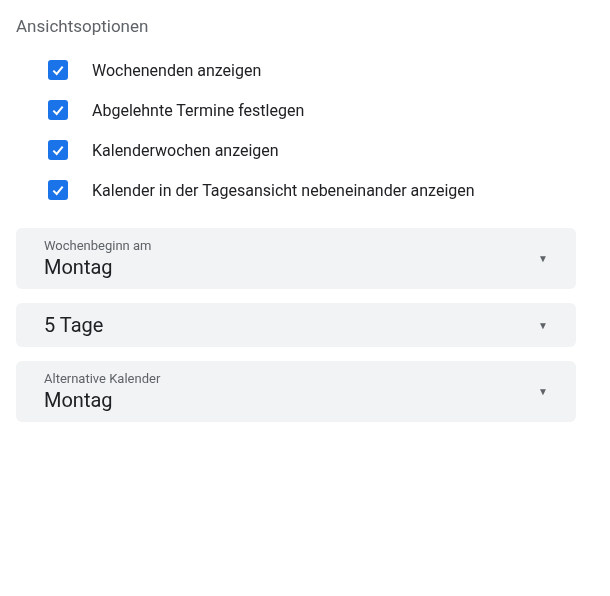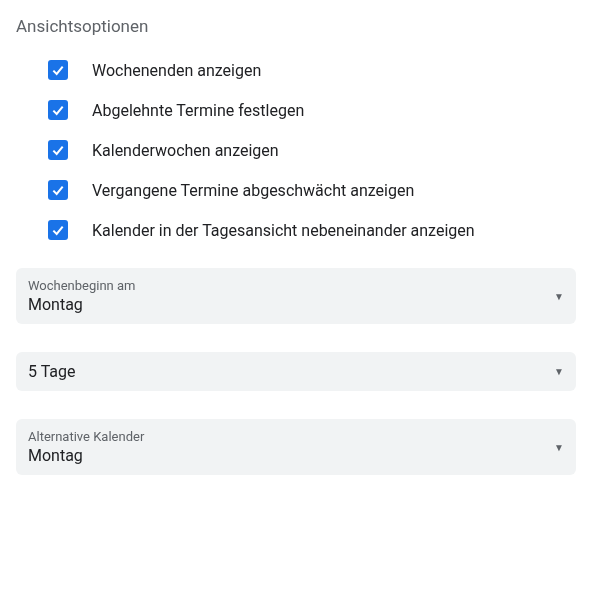--- a/index.html
+++ b/index.html
@@ -45,40 +45,39 @@
     .checkbox-label {
       font-size: 16px;
       color: #202124;
     }
     .dropdowns {
       margin-top: 28px;
     }
     .dropdown {
       background: #f1f3f4;
       border-radius: 6px;
-      padding: 10px 12px;
+      padding: 10px 28px;
       margin-bottom: 14px;
       display: flex;
       align-items: center;
       justify-content: space-between;
       cursor: pointer;
       width: 560px;
-      margin-top: 28px;
     }
     .dropdown-text {
       display: flex;
       flex-direction: column;
     }
     .dropdown-label {
       font-size: 13px;
       color: #5f6368;
       margin-bottom: 2px;
     }
     .dropdown-value {
-      font-size: 16px;
+      font-size: 20px;
       color: #202124;
     }
     .dropdown-caret {
       color: #5f6368;
       font-size: 10px;
     }
   </style>
 </head>
 <body>
 
@@ -105,28 +104,20 @@
 
   <div class="checkbox-row">
     <div class="checkbox">
       <svg viewBox="0 0 24 24" fill="none" stroke="#ffffff" stroke-width="3">
           <polyline points="5,13 10,18 19,7"></polyline>
         </svg>
     </div>
     <span class="checkbox-label">Kalenderwochen anzeigen</span>
   </div>
 
-  <div class="checkbox-row">
-    <div class="checkbox">
-      <svg viewBox="0 0 24 24" fill="none" stroke="#ffffff" stroke-width="3">
-          <polyline points="5,13 10,18 19,7"></polyline>
-        </svg>
-    </div>
-    <span class="checkbox-label">Vergangene Termine abgeschwächt anzeigen</span>
-  </div>
 
   <div class="checkbox-row">
     <div class="checkbox">
       <svg viewBox="0 0 24 24" fill="none" stroke="#ffffff" stroke-width="3">
           <polyline points="5,13 10,18 19,7"></polyline>
         </svg>
     </div>
     <span class="checkbox-label">Kalender in der Tagesansicht nebeneinander anzeigen</span>
   </div>
 </div>

